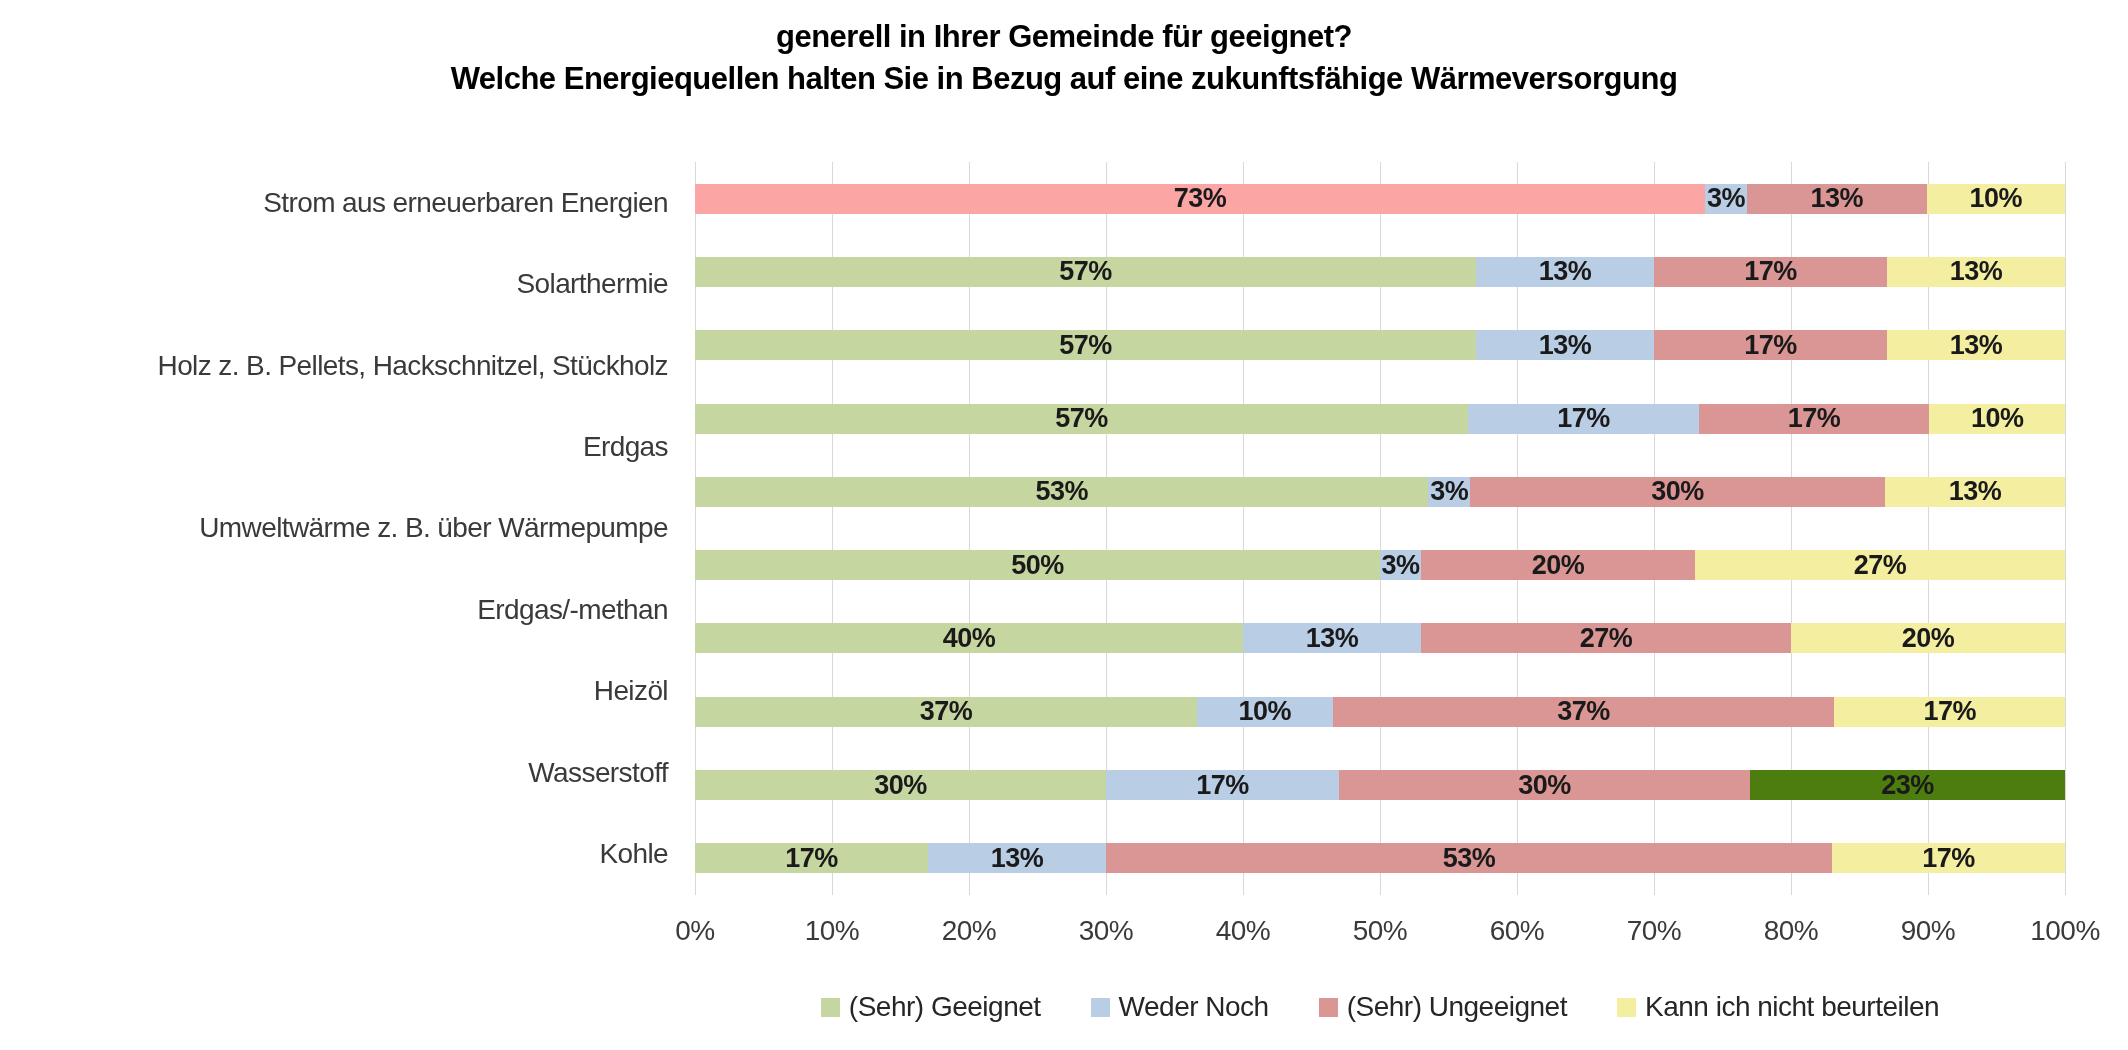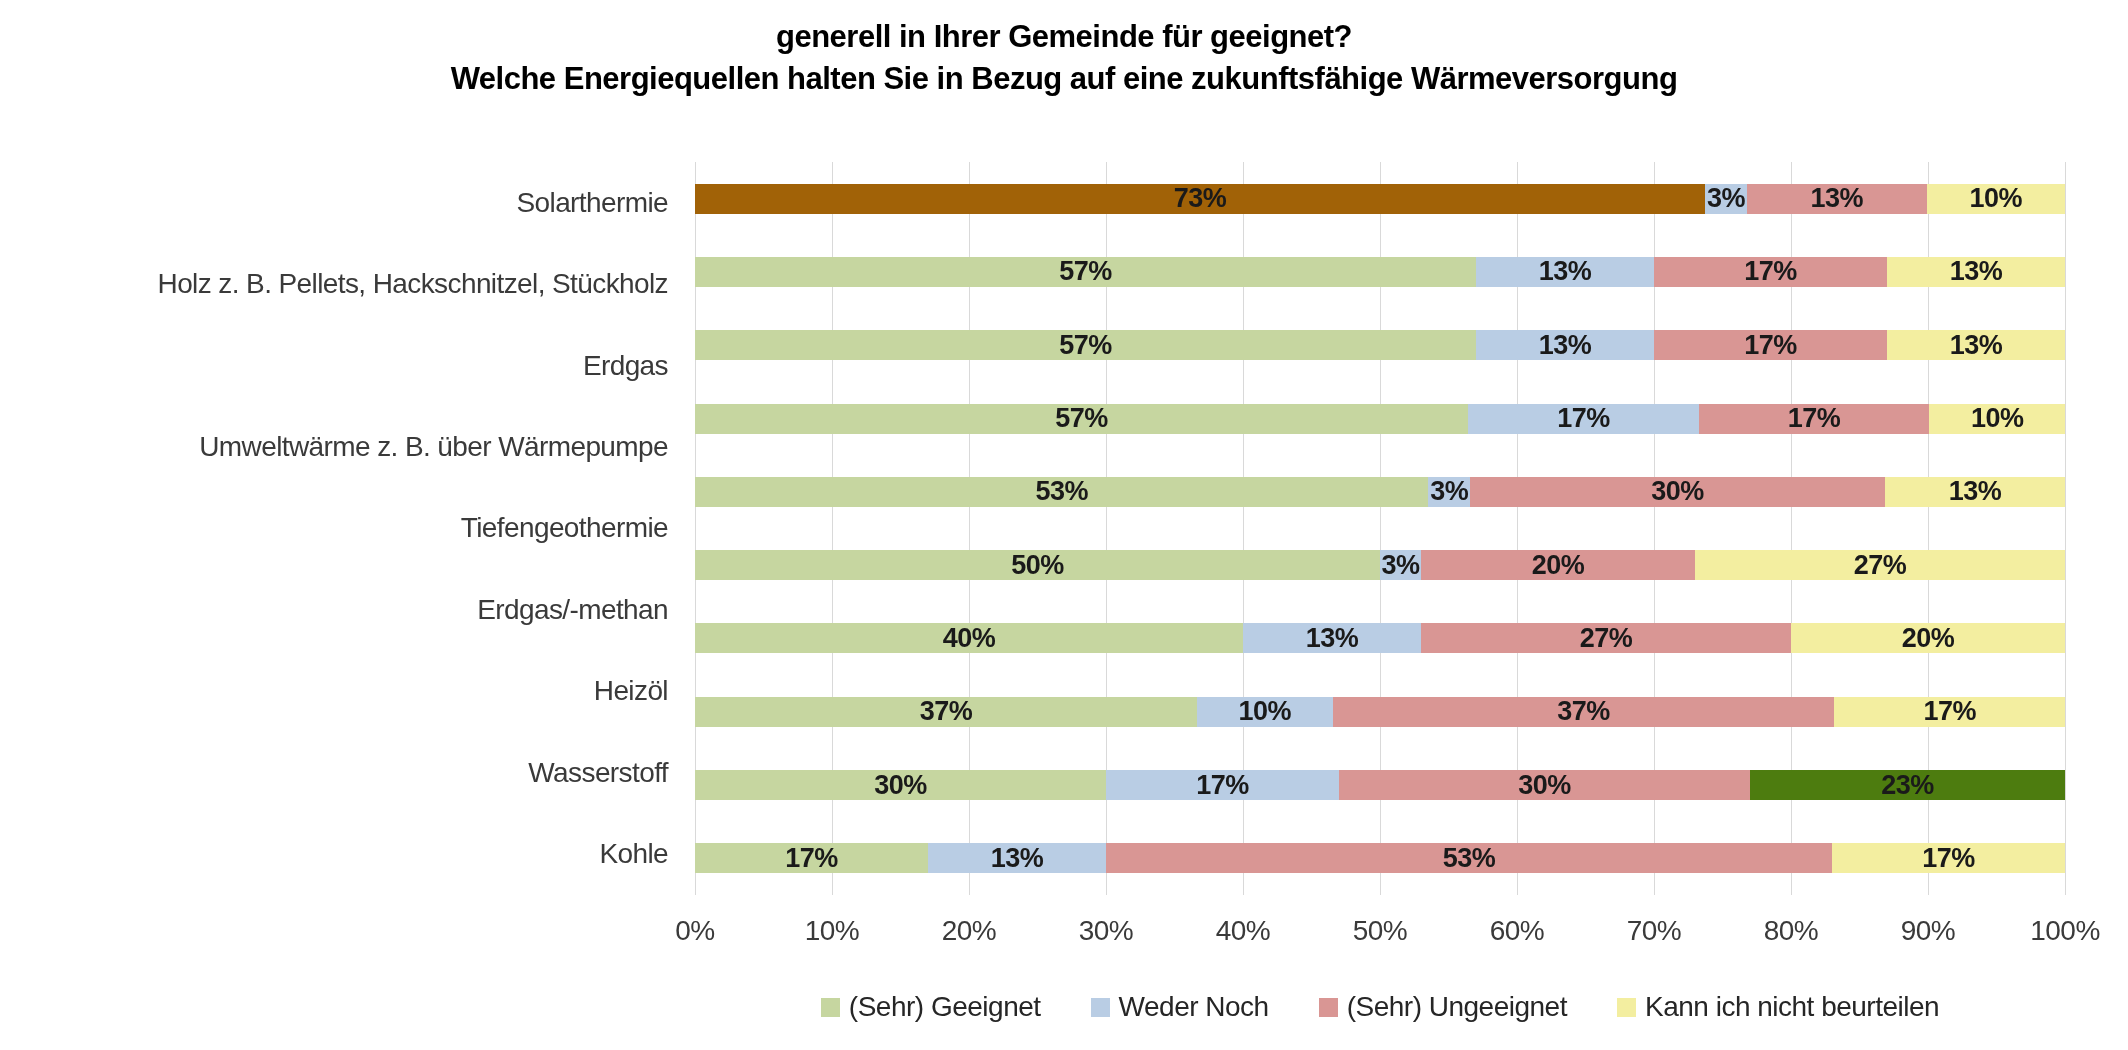--- a/index.html
+++ b/index.html
@@ -138,25 +138,25 @@
 </style>
 </head>
 <body>
 
 <div class="title">
   <div>generell in Ihrer Gemeinde für geeignet?</div>
   <div>Welche Energiequellen halten Sie in Bezug auf eine zukunftsfähige Wärmeversorgung</div>
 </div>
 
 <div class="cat-labels">
+    <div class="cat-label">Strom aus erneuerbaren Energien</div>
     <div class="cat-label">Solarthermie</div>
     <div class="cat-label">Holz z. B. Pellets, Hackschnitzel, Stückholz</div>
     <div class="cat-label">Erdgas</div>
     <div class="cat-label">Umweltwärme z. B. über Wärmepumpe</div>
-    <div class="cat-label">Tiefengeothermie</div>
     <div class="cat-label">Erdgas/-methan</div>
     <div class="cat-label">Heizöl</div>
     <div class="cat-label">Wasserstoff</div>
     <div class="cat-label">Kohle</div>
   </div>
 
 <div class="plot-area">
   <div>
       <div class="gridline" style="left: 0%;"></div>
       <div class="gridline" style="left: 10%;"></div>
@@ -166,21 +166,21 @@
       <div class="gridline" style="left: 50%;"></div>
       <div class="gridline" style="left: 60%;"></div>
       <div class="gridline" style="left: 70%;"></div>
       <div class="gridline" style="left: 80%;"></div>
       <div class="gridline" style="left: 90%;"></div>
       <div class="gridline" style="left: 100%;"></div>
     </div>
   <div class="rows">
       <div class="bar-row">
         <div class="bar">
-          <div class="segment" style="background: #a16207; flex: 73 73 0%;">
+          <div class="segment" style="background: #fca5a5; flex: 73 73 0%;">
             <span class="seg-label">73%</span>
           </div>
           <div class="segment" style="background: rgb(185, 205, 228); flex: 3 3 0%;">
             <span class="seg-label">3%</span>
           </div>
           <div class="segment" style="background: rgb(217, 150, 148); flex: 13 13 0%;">
             <span class="seg-label">13%</span>
           </div>
           <div class="segment" style="background: rgb(243, 238, 160); flex: 10 10 0%;">
             <span class="seg-label">10%</span>

